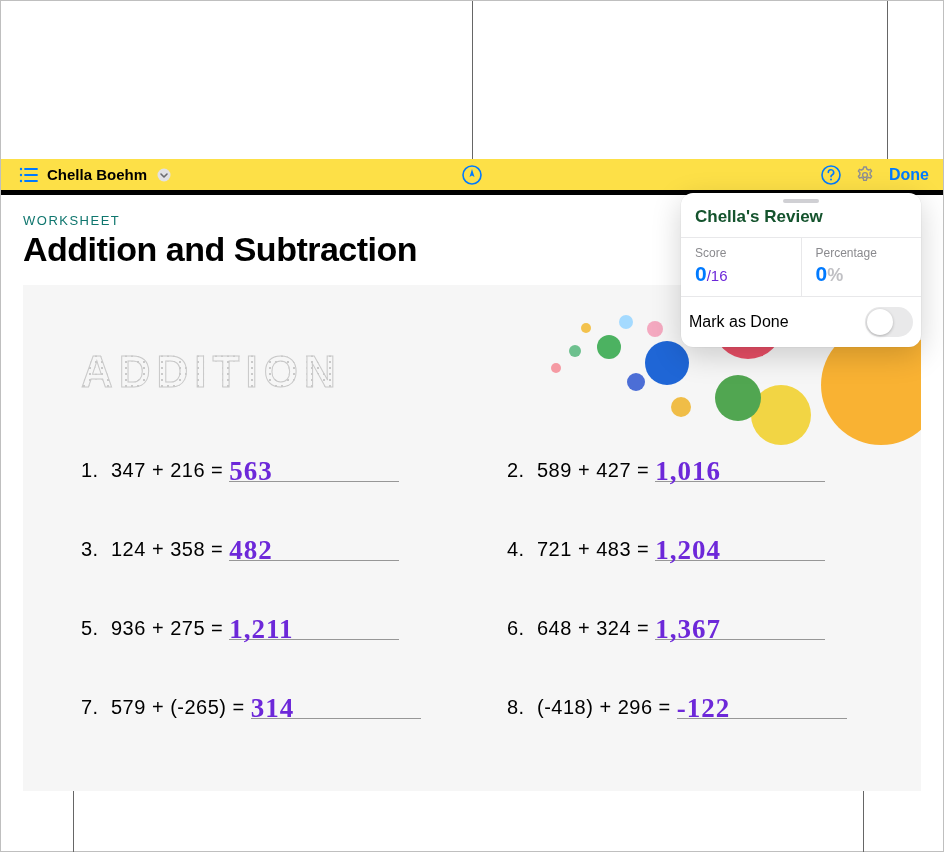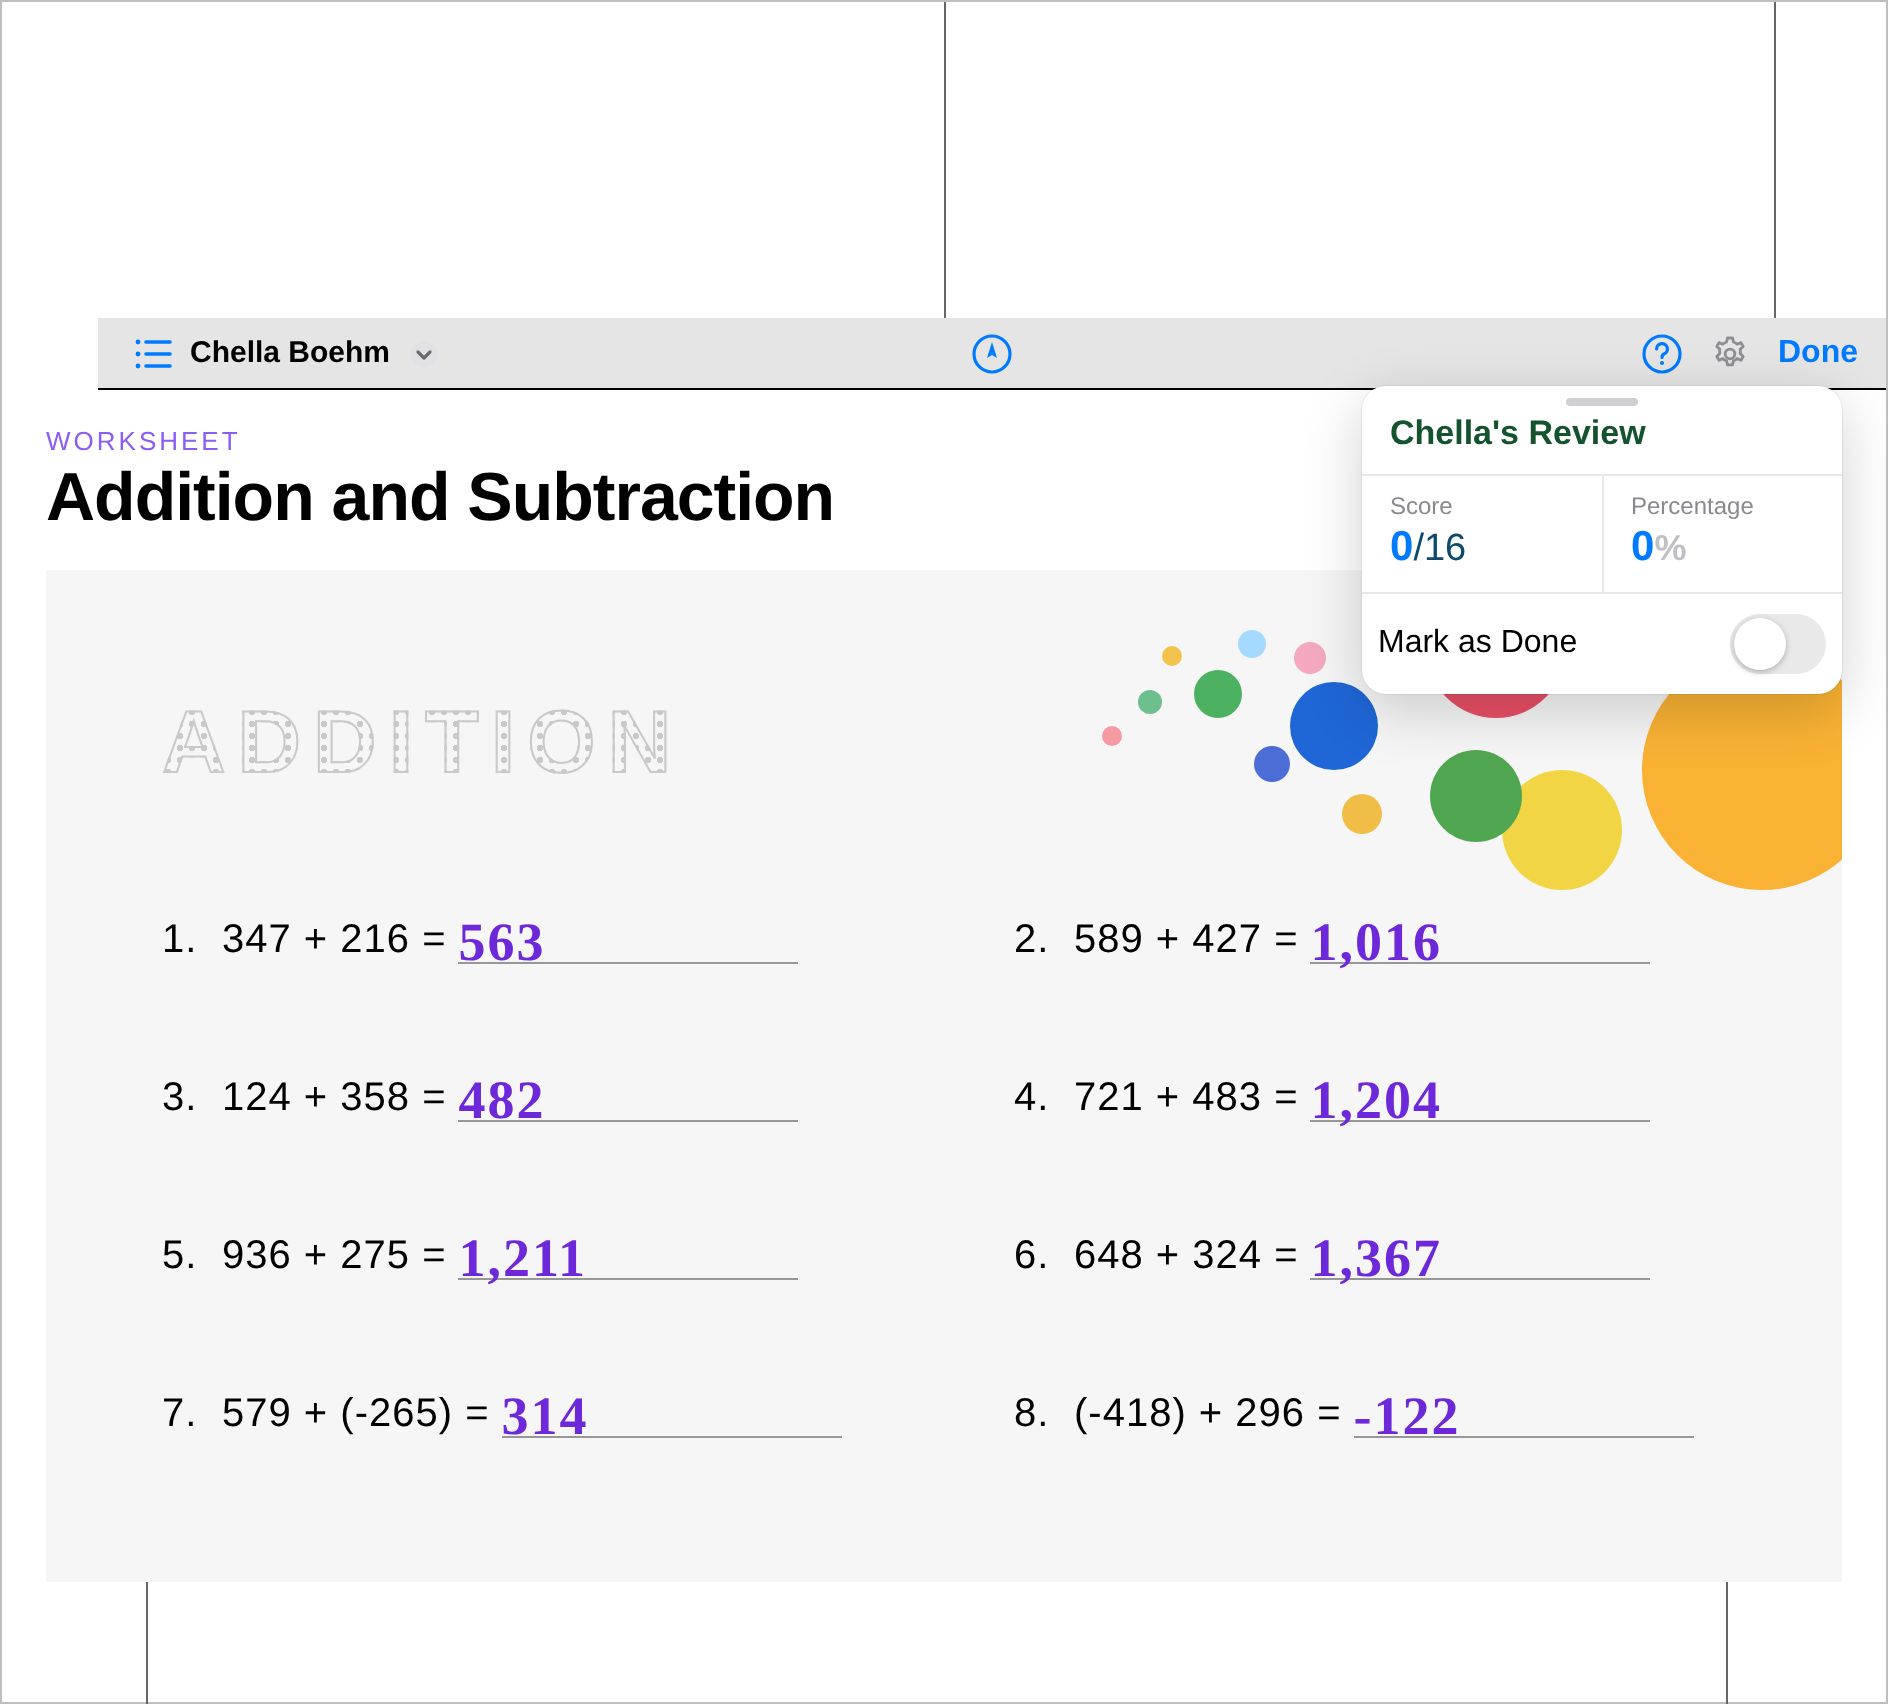--- a/index.html
+++ b/index.html
@@ -28,24 +28,23 @@
   .app-area {
     position: relative;
     height: 632px;
     background: #fff;
   }
   .toolbar {
     height: 36px;
     display: flex;
     align-items: center;
     padding: 0 14px 0 18px;
-    background: #e5e5e5;
-    border-bottom: 1px solid #000000;
-    position: relative;
-    margin-left: 48px;
+    background: #fde047;
+    border-bottom: 5px solid #000000;
+    position: relative;
   }
   .toolbar-left {
     display: flex;
     align-items: center;
     gap: 8px;
   }
   .menu-icon svg { display: block; }
   .student-name {
     font-size: 15px;
     font-weight: 600;
@@ -80,21 +79,21 @@
   }
   .worksheet-scroll {
     height: 596px;
     overflow: hidden;
     padding: 18px 22px 0 22px;
     position: relative;
   }
   .ws-label {
     font-size: 13px;
     letter-spacing: 1.5px;
-    color: #8b5cf6;
+    color: #0f766e;
     font-weight: 500;
     margin-bottom: 2px;
   }
   .ws-title {
     font-size: 34px;
     font-weight: 800;
     letter-spacing: -0.5px;
     color: #000;
     margin-bottom: 16px;
   }
@@ -211,21 +210,21 @@
   .cell-label {
     font-size: 12px;
     color: #8a8a8e;
     margin-bottom: 2px;
   }
   .score-val {
     font-size: 21px;
     font-weight: 600;
   }
   .score-num { color: #007aff; }
-  .score-total { color: #0c4a6e; font-size: 19px; font-weight:500; }
+  .score-total { color: #6d28d9; font-size: 15px; font-weight:500; }
   .pct-num { color: #007aff; }
   .pct-sym { color: #c0c0c4; font-size:18px; }
   .mark-done-row {
     display: flex;
     align-items: center;
     justify-content: space-between;
     padding: 10px 8px;
     border-top: 1px solid #e8e8ea;
   }
   .mark-done-label {

